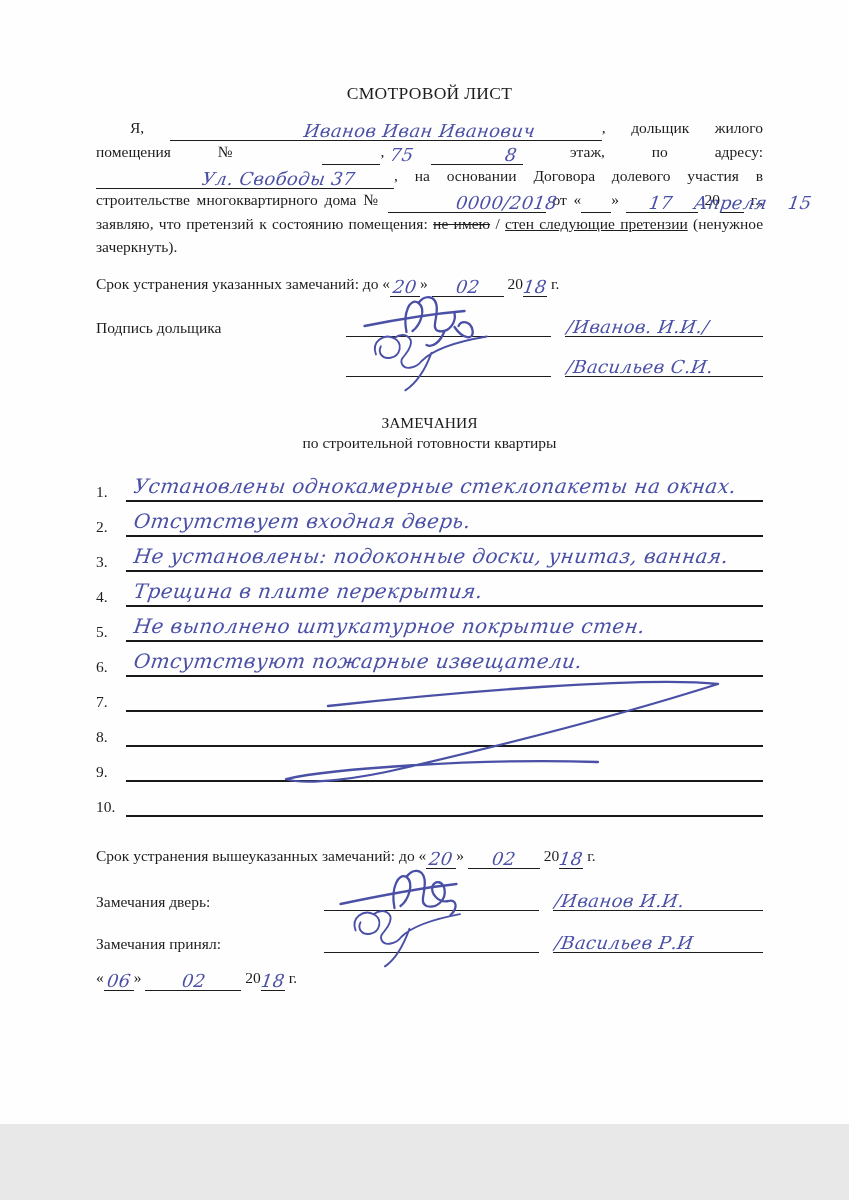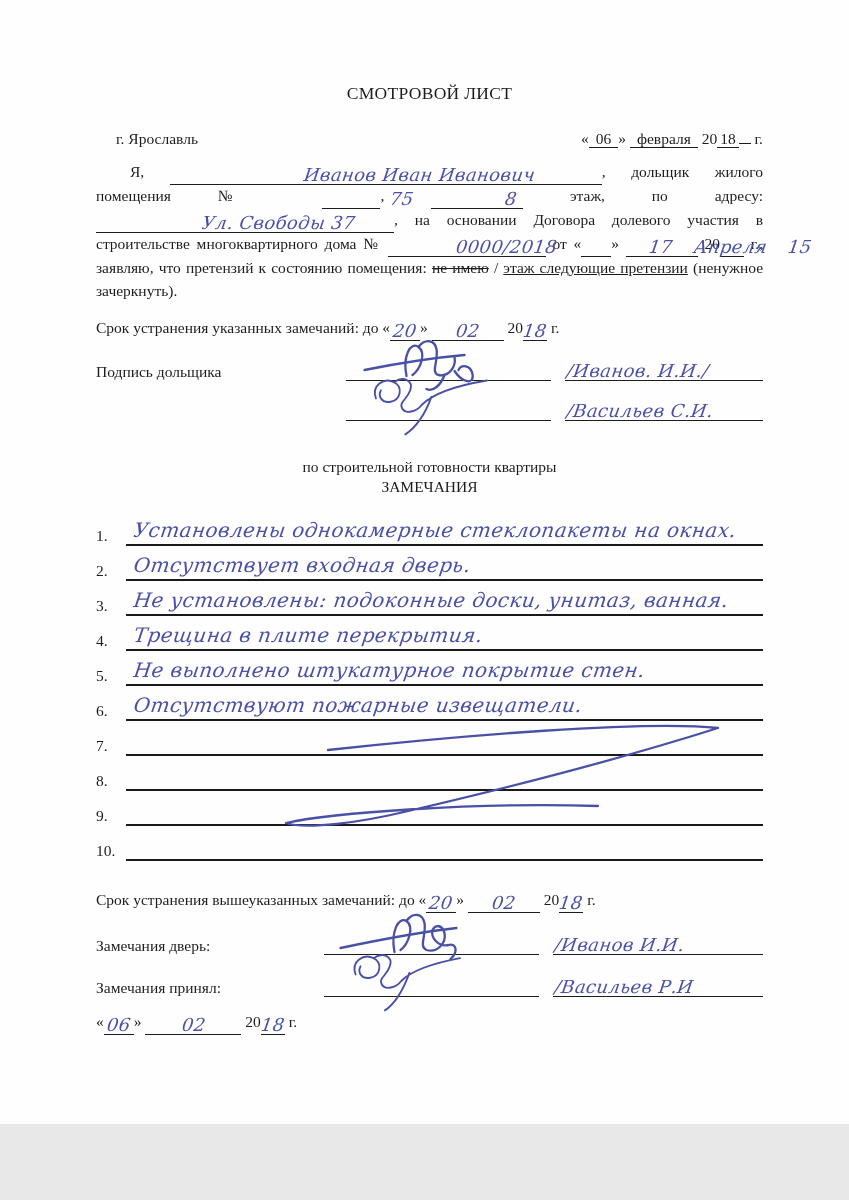--- a/index.html
+++ b/index.html
@@ -53,45 +53,36 @@
   .date-row{margin-top:16px;font-size:15.5px;}
 </style>
 </head>
 <body>
 
 <div class="page">
   <div class="content">
 
     <div class="title">СМОТРОВОЙ ЛИСТ</div>
 
-    <div class="city-row">
-      <span class="city">г. Ярославль</span>
-      <span>
-        <span>«</span><span class="u">06</span><span>»</span>
-        <span class="u">февраля</span>
-        <span>20</span><span class="u tight">18</span><span class="stub"></span>
-        <span>г.</span>
-      </span>
-    </div>
 
     <p class="para">
       <span>Я,</span>
       <span class="blank w-name"><span class="hw">Иванов Иван Иванович</span></span><span>, дольщик жилого помещения №</span>
       <span class="blank w-apt"><span class="hw">75</span></span><span>,</span>
       <span class="blank w-floor"><span class="hw">8</span></span>
       <span>этаж, по адресу:</span>
       <span class="blank w-addr"><span class="hw">Ул. Свободы 37</span></span><span>, на основании Договора долевого участия в строительстве многоквартирного дома №</span>
       <span class="blank w-contract"><span class="hw">0000/2018</span></span>
       <span>от «</span><span class="blank w-dd"><span class="hw">17</span></span><span>»</span>
       <span class="blank w-mm"><span class="hw">Апреля</span></span>
       <span>20</span><span class="blank w-yy"><span class="hw">15</span></span>
       <span>г., заявляю, что претензий к состоянию помещения:</span>
       <span class="strike">не имею</span>
       <span>/</span>
-      <span class="uline">этаж следующие претензии</span>
+      <span class="uline">стен следующие претензии</span>
       <span>(ненужное зачеркнуть).</span>
     </p>
 
     <div class="inline-row">
       <span>Срок устранения указанных замечаний: до «</span><span class="blank w-dd"><span class="hw">20</span></span><span>»</span>
       <span class="blank w-mm"><span class="hw">02</span></span>
       <span>20</span><span class="blank w-yy"><span class="hw">18</span></span>
       <span>г.</span>
     </div>
 
@@ -115,22 +106,22 @@
         <svg viewBox="0 0 170 76">
           <path class="ink-stroke" d="M12,30 C6,14 22,4 34,10 C46,16 42,32 30,34 C20,36 14,28 18,20 M34,10 C46,2 58,8 54,20 C50,32 40,34 44,42 C48,50 62,46 68,38 C82,24 112,14 148,8 M80,28 C72,50 60,66 48,74"></path>
         </svg>
       </span>
       <span class="nameslot">
           <span class="hw">/Васильев С.И.</span>
         </span>
     </div>
 
     <div class="remarks-head">
+      <div>ЗАМЕЧАНИЯ</div>
       <div>по строительной готовности квартиры</div>
-      <div>ЗАМЕЧАНИЯ</div>
     </div>
 
     <div class="list">
       <div class="item">
           <span class="num">1.</span>
           <span class="line">
             <span class="hw">Установлены однокамерные стеклопакеты на окнах.</span>
           </span>
         </div>
       <div class="item">

